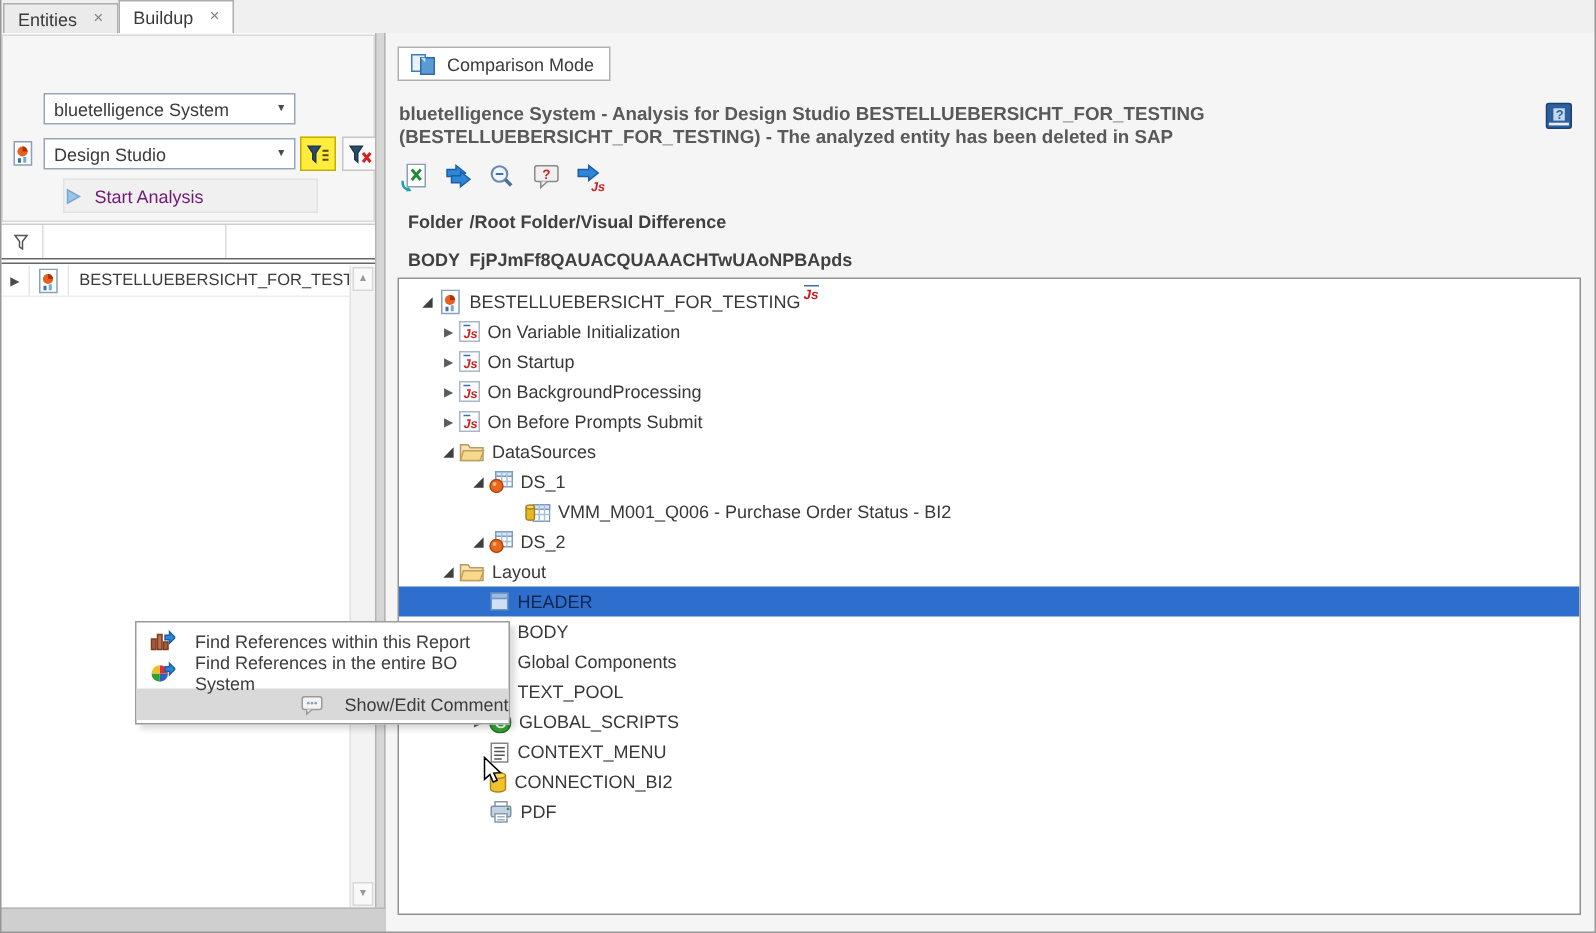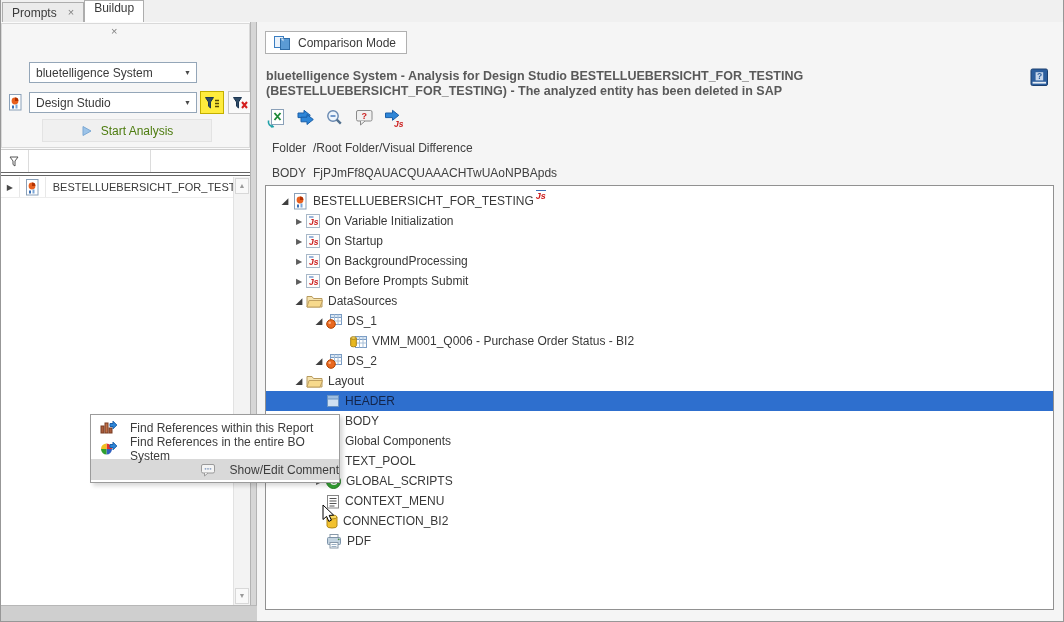--- a/index.html
+++ b/index.html
@@ -7,41 +7,41 @@
   body { font-family:"Liberation Sans",sans-serif; font-size:12px; color:#3a3a3a;
          background:#f0f0f0; position:relative; overflow:hidden; }
   svg { display:block; }
   .frame { position:absolute; inset:0; border:1px solid #979797; border-top:none; pointer-events:none; z-index:50; }
 
   
   .tabbar { position:absolute; top:0; left:0; right:0; height:22px; background:#f0f0f0;
             display:flex; align-items:flex-end; padding-left:2px; z-index:3; }
   .tab { display:flex; align-items:center; gap:11px; height:20px; padding:0 9px;
          background:#ebebeb; border:1px solid #adadad; border-bottom:none; color:#3a3a3a; }
-  .tab.active { background:#fff; height:22px;flex-direction:column; }
+  .tab.active { background:#fff; height:22px; }
   .tab-close { color:#808080; font-size:11px; line-height:1; }
 
   
   .left-panel { position:absolute; left:0; top:22px; width:250px; bottom:0; background:#fbfbfb; }
   .entity-box { position:absolute; left:1px; right:0; top:1px; height:125px;
                 background:#f6f6f6; border:1px solid #d9d9d9; }
   .entity-header { height:24px; line-height:22px; padding-left:8px; border-bottom:1px solid #e2e2e2; }
   .select { position:absolute; height:21px; background:#fff; border:1px solid #94a6b8;
             display:flex; align-items:center; padding:0 16px 0 6px; white-space:nowrap; }
   .select .arr { position:absolute; right:5px; font-size:7px; color:#4a4a4a; }
   .sel-system { left:27px; top:38px; width:168px; }
   .sel-type   { left:27px; top:68px; width:168px; }
   .ds-left-icon { position:absolute; left:5px; top:70px; }
   .btn-sq { position:absolute; top:67px; width:24px; height:23px; display:flex;
             align-items:center; justify-content:center; }
   .btn-filter { left:198px; background:#ffec3d; border:1px solid #c3af00; }
   .btn-clear  { left:226px; background:#fafafa; border:1px solid #c6c6c6; }
   .btn-start { position:absolute; left:40px; top:95px; width:170px; height:23px;
-               background:#f0f0f0; border:1px solid #e3e3e3; color:#4d7c0f;
-               display:flex; align-items:center; justify-content:center; gap:8px; }
+               background:#f0f0f0; border:1px solid #e3e3e3; color:#701a75;
+               display:flex; align-items:center; justify-content:flex-start; gap:8px; }
 
   .left-grid { position:absolute; left:1px; right:0; top:127px; bottom:17px;
                background:#fff; border-top:1px solid #cdcdcd; }
   .filter-row { position:absolute; top:0; left:0; right:0; height:22px; display:flex; }
   .fcell { border-right:1px solid #dcdcdc; height:100%; display:flex; align-items:center; justify-content:center; }
   .fcell.c0 { width:28px; } .fcell.c1 { width:122px; } .fcell.c2 { flex:1; border-right:none; }
   .double-line { position:absolute; top:22px; left:0; right:0; height:4px;
                  border-top:1px solid #666; border-bottom:1px solid #666; background:#fff; }
   .entity-row { position:absolute; top:27px; left:0; right:17px; height:21px;
                 display:flex; align-items:center; border-bottom:1px solid #ededed; font-size:11px; }
@@ -63,21 +63,21 @@
   
   .right-panel { position:absolute; left:257px; top:22px; right:0; bottom:0; background:#f5f5f5; }
   .btn-comparison { position:absolute; left:8px; top:9px; height:23px; padding:0 10px 0 7px;
                     background:#fff; border:1px solid #b0b0b0; display:flex; align-items:center; gap:7px; }
   .help-btn { position:absolute; top:46px; right:15px; width:19px; height:19px; }
   .title { position:absolute; left:9px; top:47px; font-weight:bold; color:#595959;
            font-size:12.5px; line-height:15px; white-space:nowrap; }
   .toolbar { position:absolute; left:9px; top:86px; display:flex; gap:7px; align-items:center; }
   .tbtn { width:22px; height:20px; display:flex; align-items:center; justify-content:center; }
   .meta { position:absolute; left:15px; top:119px; display:grid;
-          grid-template-columns:41px auto; row-gap:11px; color:#404040; }
+          grid-template-columns:41px auto; row-gap:11px; color:#404040;font-weight:bold; }
 
   .tree-panel { position:absolute; left:8px; top:163px; width:789px; bottom:12px;
                 background:#fff; border:1px solid #919191; overflow:hidden; padding-top:5px; }
   .trow { height:20px; display:flex; align-items:center; white-space:nowrap; color:#383838; }
   .trow .arrow { width:14px; flex:none; font-size:8px; color:#5c5c5c; text-align:center; }
   .trow .arrow.exp { font-size:9px; color:#3f3f3f; }
   .trow .ic { margin-right:5px; flex:none; display:flex; }
   .lvl0 { padding-left:12px; } .lvl1 { padding-left:26px; }
   .lvl2 { padding-left:46px; } .lvl3 { padding-left:84px; }
   .trow.selected { background:#2e6fce; color:#13254a; }
@@ -91,21 +91,21 @@
   .ctx-item.hl { background:#d9d9d9;justify-content:flex-end; }
   .ctx-item .cic { width:17px; display:flex; justify-content:center; flex:none; }
 
   .cursor { position:absolute; left:322px; top:504px; z-index:60; pointer-events:none; }
 </style>
 </head>
 <body>
 
 <div class="tabbar">
   <div class="tab">
-    <span>Prompts</span>
+    <span>Entities</span>
     <span class="tab-close">×</span>
   </div>
   <div class="tab active">
     <span>Buildup</span>
     <span class="tab-close">×</span>
   </div>
 </div>
 
 <div class="left-panel">
   <div class="entity-box">

